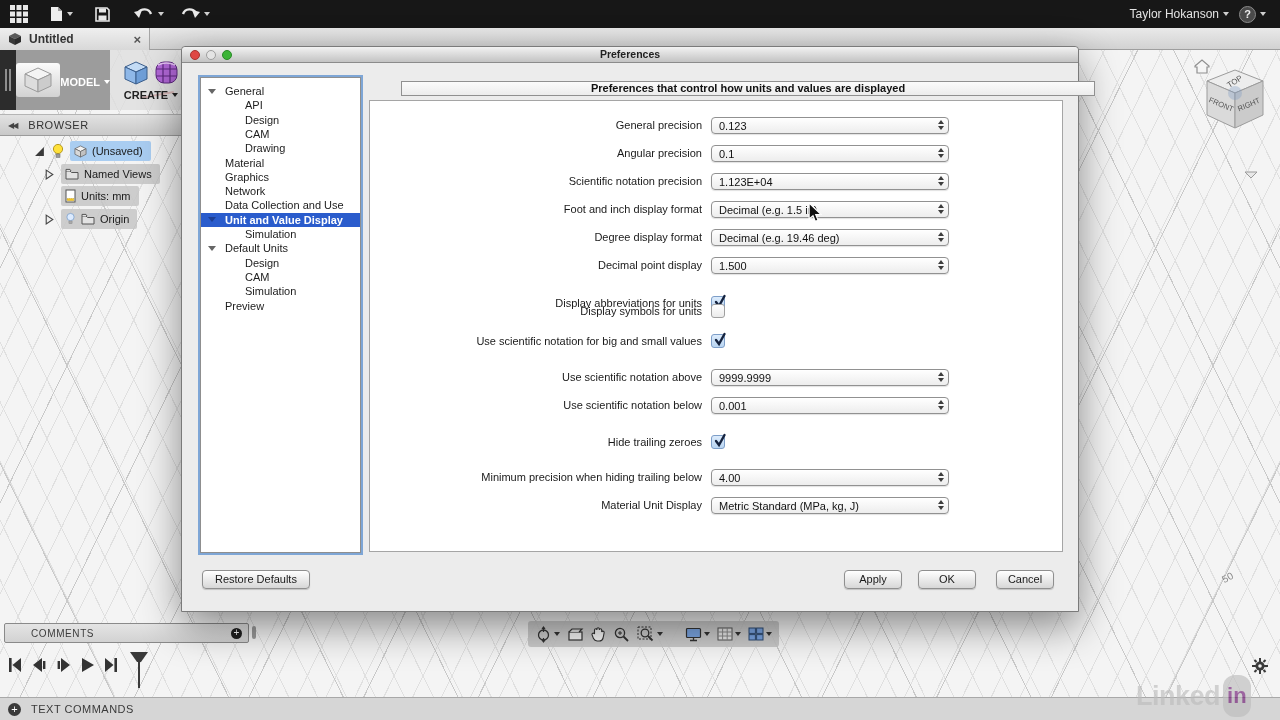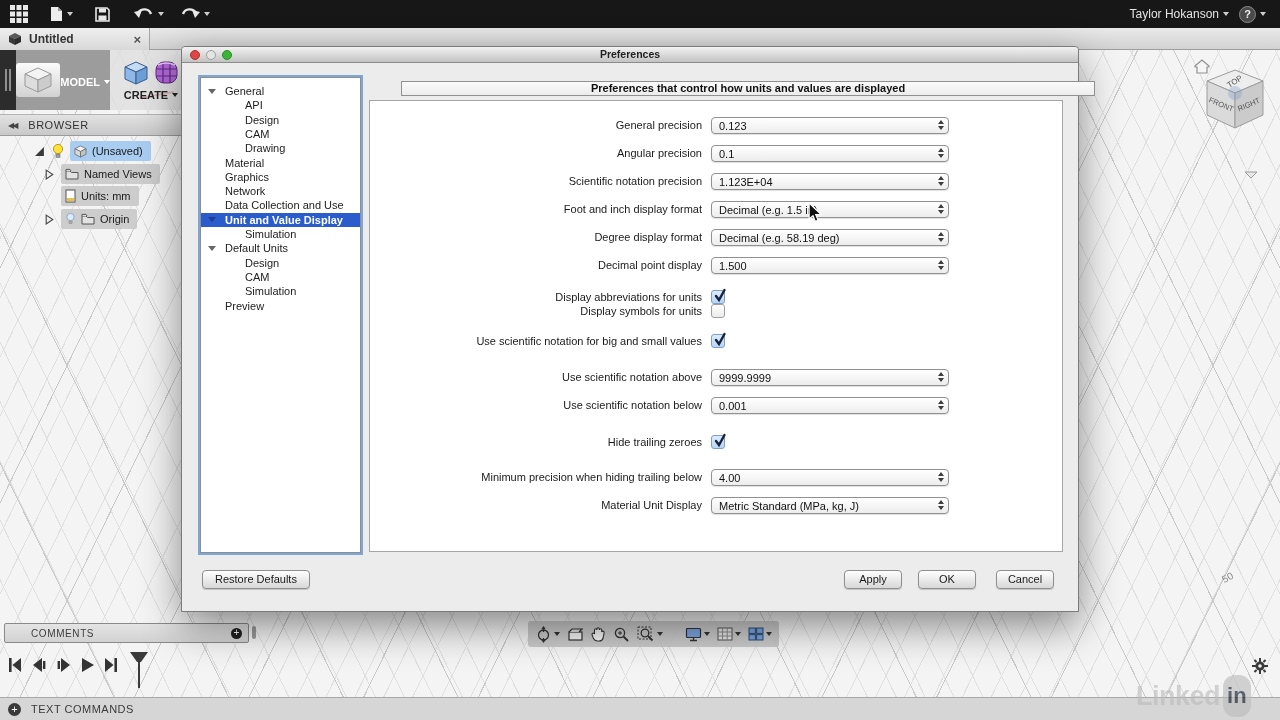--- a/index.html
+++ b/index.html
@@ -105,21 +105,21 @@
   .playback { position:absolute; left:8px; top:607px; display:flex; align-items:center; gap:9px; }
   .marker { position:absolute; left:128px; top:602px; }
   .gear { position:absolute; left:1252px; top:608px; }
 
   .statusbar { position:absolute; left:0; top:697px; width:1280px; height:23px; background:#d6d6d6; border-top:1px solid #a8a8a8; display:flex; align-items:center; z-index:30; }
   .status-label { font-size:11px; color:#3a3a3a; letter-spacing:.5px; margin-left:10px; }
   .status-plus { width:13px; height:13px; border-radius:50%; background:#3a3a3a; color:#fff; font-size:11px; line-height:12px; text-align:center; margin-left:8px; }
 
   .watermark { position:absolute; left:1136px; top:675px; display:flex; align-items:center; gap:3px; opacity:.65; z-index:35; }
   .wm-word { font-size:27px; font-weight:bold; color:#bdbdbd; letter-spacing:-.5px; }
-  .wm-in { font-size:22px; font-weight:bold; color:#0f172a; background:#bdbdbd; border-radius:12px; padding:8px 4px; line-height:26px; }
+  .wm-in { font-size:22px; font-weight:bold; color:#701a75; background:#bdbdbd; border-radius:12px; padding:8px 4px; line-height:26px; }
 
   .cursor { position:absolute; left:806px; top:203px; z-index:60; }
 </style>
 </head>
 <body>
 
 <div class="screen">
 
   <header class="topbar">
     <span class="ticon" style="margin-left:10px">
@@ -525,38 +525,38 @@
             <span class="val">Decimal (e.g. 1.5 in)</span>
             <span class="stepper">
               <span class="tri-up"></span>
               <span class="tri-down"></span>
             </span>
           </div>
         </div>
         <div class="frow" style="top: 127px;">
           <span class="flabel">Degree display format</span>
           <div class="mac-select">
-            <span class="val">Decimal (e.g. 58.19 deg)</span>
+            <span class="val">Decimal (e.g. 19.46 deg)</span>
             <span class="stepper">
               <span class="tri-up"></span>
               <span class="tri-down"></span>
             </span>
           </div>
         </div>
         <div class="frow" style="top: 155px;">
           <span class="flabel">Decimal point display</span>
           <div class="mac-select">
             <span class="val">1.500</span>
             <span class="stepper">
               <span class="tri-up"></span>
               <span class="tri-down"></span>
             </span>
           </div>
         </div>
-        <div class="frow" style="top: 187px;">
+        <div class="frow" style="top: 193px;">
           <span class="flabel">Display abbreviations for units</span>
           <span class="mac-check on">
             <svg width="16" height="17" viewBox="0 0 16 17">
               <path d="M4 9 L7 13 L12.5 3" fill="none" stroke="#15233f" stroke-width="2.4" stroke-linecap="round"></path>
             </svg>
           </span>
         </div>
         <div class="frow" style="top: 201px;">
           <span class="flabel">Display symbols for units</span>
           <span class="mac-check"></span>

